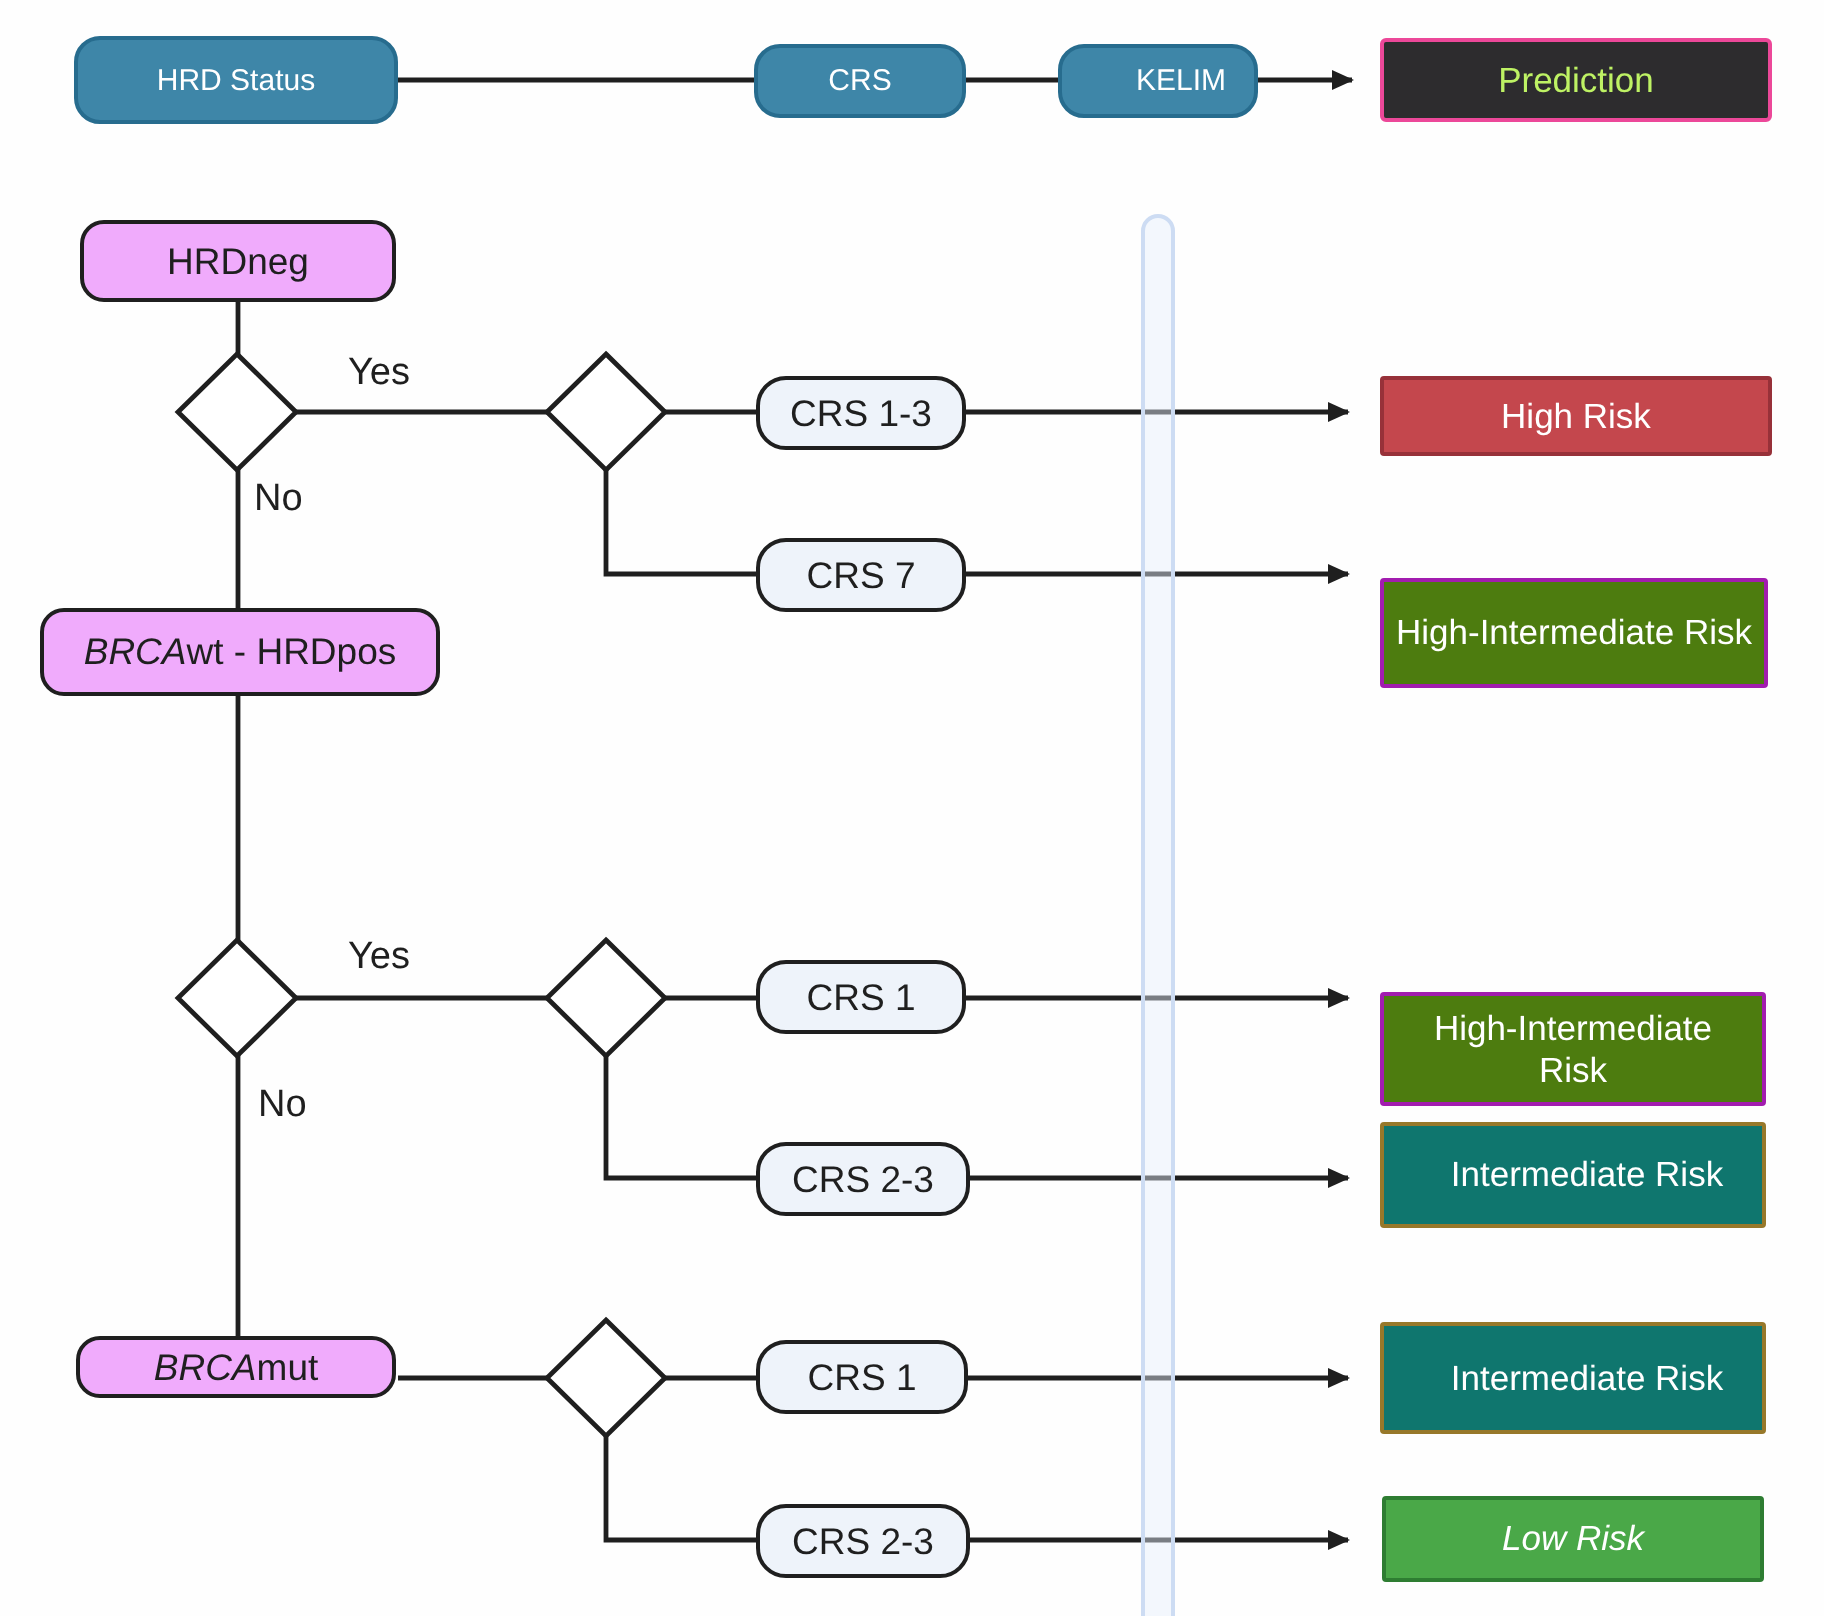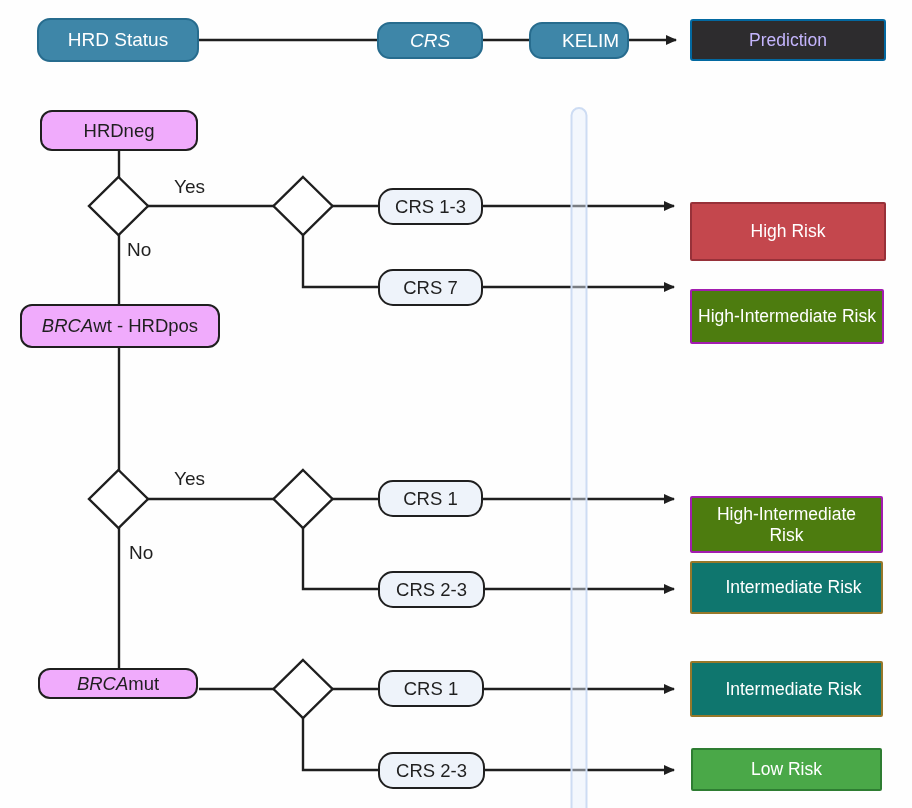--- a/index.html
+++ b/index.html
@@ -5,36 +5,36 @@
   html,body{margin:0;padding:0;background:#ffffff;}
   #figure{
     position:relative;width:912px;height:808px;background:#fefefe;overflow:hidden;
     font-family:"Liberation Sans","DejaVu Sans",sans-serif;color:#1f1f1f;
   }
   #wires{position:absolute;left:0;top:0;z-index:1;}
   .node{position:absolute;z-index:2;display:flex;align-items:center;justify-content:center;
         text-align:center;box-sizing:border-box;}
   
   .step-teal{background:#3e86a8;border:2px solid #276c8e;border-radius:13px;color:#ffffff;
-             font-size:19px;font-weight:500;}
-  .step-dark{background:#2d2c2e;border:2px solid #0369a1;border-radius:3px;color:#c4b5fd;
+             font-size:15px;font-weight:500;}
+  .step-dark{background:#2d2c2e;border:2px solid #ec4899;border-radius:3px;color:#bef264;
              font-size:17.5px;font-weight:500;}
   
   .flow{background:#f0abfc;border:2.4px solid #1f1f1f;border-radius:12px;
         font-size:18.5px;font-weight:500;}
   .crs{background:#eef3fa;border:2.4px solid #1f1f1f;border-radius:15px;
        font-size:18.5px;font-weight:500;}
   .italic{font-style:italic;}
   
   .risk{color:#ffffff;font-size:17.5px;font-weight:500;line-height:1.2;border-radius:2px;
         padding:0 6px;}
   .risk-high{background:#c4474d;border:2px solid #973139;}
   .risk-highint{background:#4d7c0f;border:2px solid #a21caf;margin-top:24px;}
   .risk-int{background:#0f766e;border:2px solid #97782a;padding-left:20px;}
-  .risk-low{background:#4aa848;border:2px solid #2e7d32;}
+  .risk-low{background:#4aa848;border:2px solid #2e7d32;font-style:italic;}
   
   .branch{position:absolute;z-index:2;font-size:19px;font-weight:500;color:#1f1f1f;}
 </style>
 </head>
 <body>
 
 <div id="figure">
 
   <svg id="wires" width="912" height="808" viewBox="0 0 912 808">
     <defs>
@@ -75,21 +75,21 @@
     <polygon points="118.5,470 148,499 118.5,528 89,499" fill="#ffffff" stroke="#1f1f1f" stroke-width="2.4"></polygon>
     <polygon points="303,470 332.5,499 303,528 273.5,499" fill="#ffffff" stroke="#1f1f1f" stroke-width="2.4"></polygon>
     <polygon points="303,660 332.5,689 303,718 273.5,689" fill="#ffffff" stroke="#1f1f1f" stroke-width="2.4"></polygon>
 
     <rect x="571.5" y="108" width="15" height="712" rx="7.5" fill="rgba(230,240,252,0.45)" stroke="#cddcf3" stroke-width="2"></rect>
   </svg>
 
   <div class="node step-teal" style="left:37px;top:18px;width:162px;height:44px;">
     <span>HRD Status</span>
   </div>
-  <div class="node step-teal" style="left:377px;top:22px;width:106px;height:37px;font-style:italic;">
+  <div class="node step-teal" style="left:377px;top:22px;width:106px;height:37px;">
     <span>CRS</span>
   </div>
   <div class="node step-teal" style="left:529px;top:22px;width:100px;height:37px;padding-left:23px;">
     <span>KELIM</span>
   </div>
   <div class="node step-dark" style="left:690px;top:19px;width:196px;height:42px;">
     <span>Prediction</span>
   </div>
 
   <div class="node flow" style="left:40px;top:110px;width:158px;height:41px;">
@@ -119,21 +119,21 @@
   <div class="node crs" style="left:378px;top:571px;width:107px;height:37px;">
     <span>CRS 2-3</span>
   </div>
   <div class="node crs" style="left:378px;top:670px;width:106px;height:37px;">
     <span>CRS 1</span>
   </div>
   <div class="node crs" style="left:378px;top:752px;width:107px;height:37px;">
     <span>CRS 2-3</span>
   </div>
 
-  <div class="node risk risk-high" style="left:690px;top:202px;width:196px;height:59px;">
+  <div class="node risk risk-high" style="left:690px;top:188px;width:196px;height:40px;">
     <span>High Risk</span>
   </div>
   <div class="node risk risk-highint" style="left:690px;top:265px;width:194px;height:55px;">
     <span>High-Intermediate Risk</span>
   </div>
   <div class="node risk risk-highint" style="left:690px;top:472px;width:193px;height:57px;">
     <span>High-Intermediate Risk</span>
   </div>
   <div class="node risk risk-int" style="left:690px;top:561px;width:193px;height:53px;">
     <span>Intermediate Risk</span>

